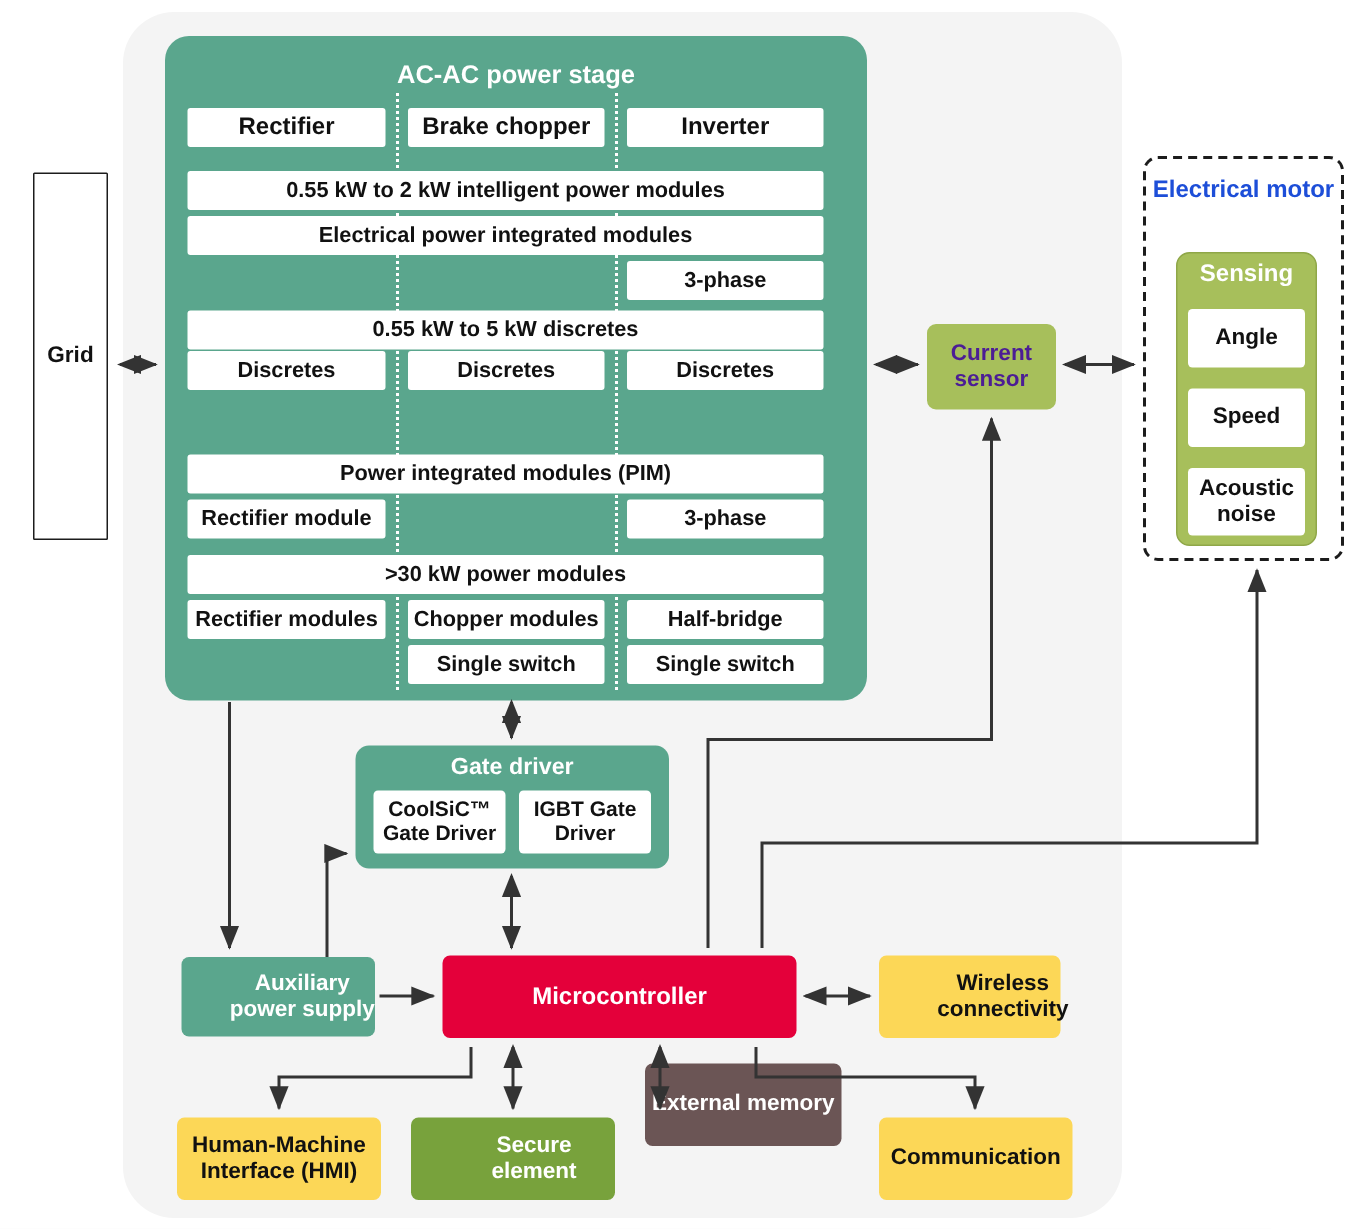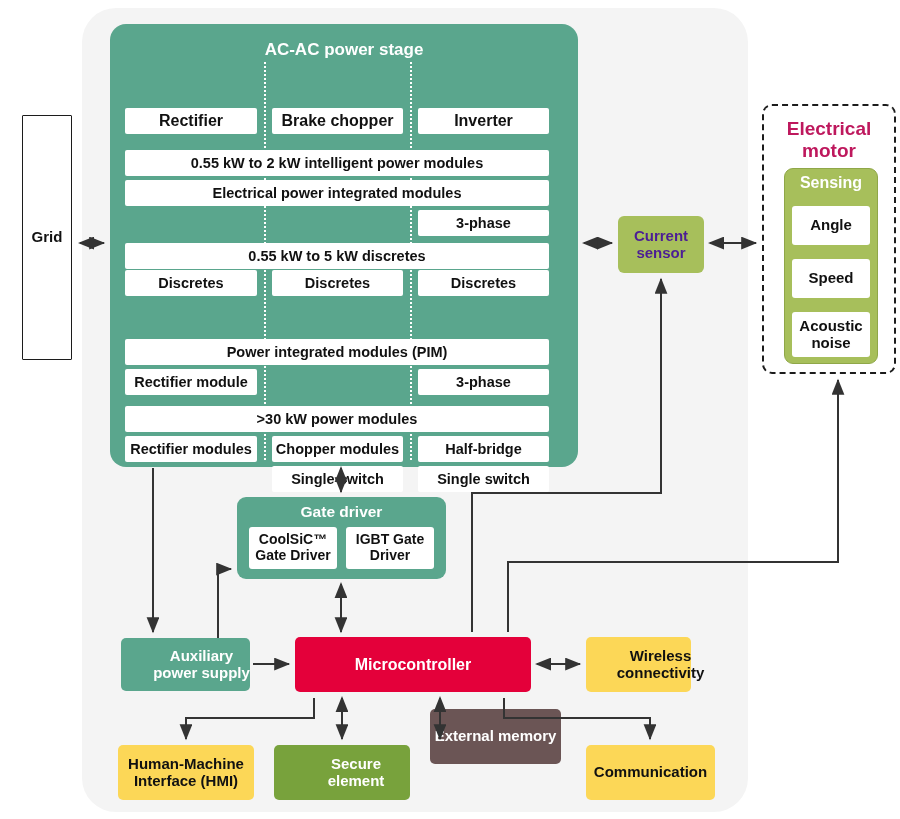--- a/index.html
+++ b/index.html
@@ -12,33 +12,33 @@
   .box{position:absolute;box-sizing:border-box;display:flex;
        align-items:center;justify-content:center;text-align:center;
        line-height:1.12;}
 
   
   .stage-card{background:#5aa68d;border-radius:16px;}
   .stage-title{color:#ffffff;font-weight:bold;font-size:17px;}
 
   
   .wbox{background:#ffffff;color:#111111;font-weight:bold;font-size:14.5px;
-        border-radius:2px;margin-top:36px;}
+        border-radius:2px;}
 
   .divider{position:absolute;width:0;border-left:2px dotted #ffffff;}
 
   .grid-box{background:#ffffff;border:1.6px solid #1c1c1c;color:#111;
             font-weight:bold;font-size:15px;border-radius:1px;}
 
   .sensor{background:#a7bf5b;color:#4c1d95;font-weight:bold;font-size:15px;
           border-radius:6px;}
 
   .motor-dash{position:absolute;box-sizing:border-box;
        border:2.6px dashed #1c1c1c;border-radius:10px;background:#ffffff;}
-  .motor-title{position:absolute;color:#be185d;font-weight:bold;font-size:19px;
+  .motor-title{position:absolute;color:#1d4ed8;font-weight:bold;font-size:16px;
        text-align:center;line-height:1.18;}
   .sensing{background:#a7bf5b;border:1.5px solid #8fa748;border-radius:9px;}
   .sensing-title{position:absolute;color:#ffffff;font-weight:bold;font-size:16px;
        width:100%;text-align:center;}
   .swbox{background:#ffffff;color:#111;font-weight:bold;font-size:15px;border-radius:3px;}
 
   .gd-card{background:#5aa68d;border-radius:9px;}
   .gd-title{position:absolute;width:100%;text-align:center;color:#fff;
        font-weight:bold;font-size:15.5px;}
   .gd-sub{background:#fff;color:#111;font-weight:bold;font-size:14px;border-radius:3px;}
@@ -167,21 +167,21 @@
     <span>IGBT Gate Driver</span>
     </div>
 
   <div class="box aux" style="left:121px;top:638px;width:129px;height:53px;padding-left:32px;">
     <span>Auxiliary power supply</span>
   </div>
   <div class="box mcu" style="left:295px;top:637px;width:236px;height:55px;">
     <span>Microcontroller</span>
   </div>
 
-  <div class="box yellow" style="left:586px;top:637px;width:105px;height:55px;padding-left:44px;">
+  <div class="box yellow" style="left:586px;top:637px;width:121px;height:55px;padding-left:44px;">
     <span>Wireless connectivity</span>
     </div>
   <div class="box yellow" style="left:118px;top:745px;width:136px;height:55px;">
     <span>Human-Machine Interface (HMI)</span>
     </div>
   <div class="box green" style="left:274px;top:745px;width:136px;height:55px;">
     <span>Secure element</span>
     </div>
   <div class="box brown" style="left:430px;top:709px;width:131px;height:55px;">
     <span>External memory</span>

